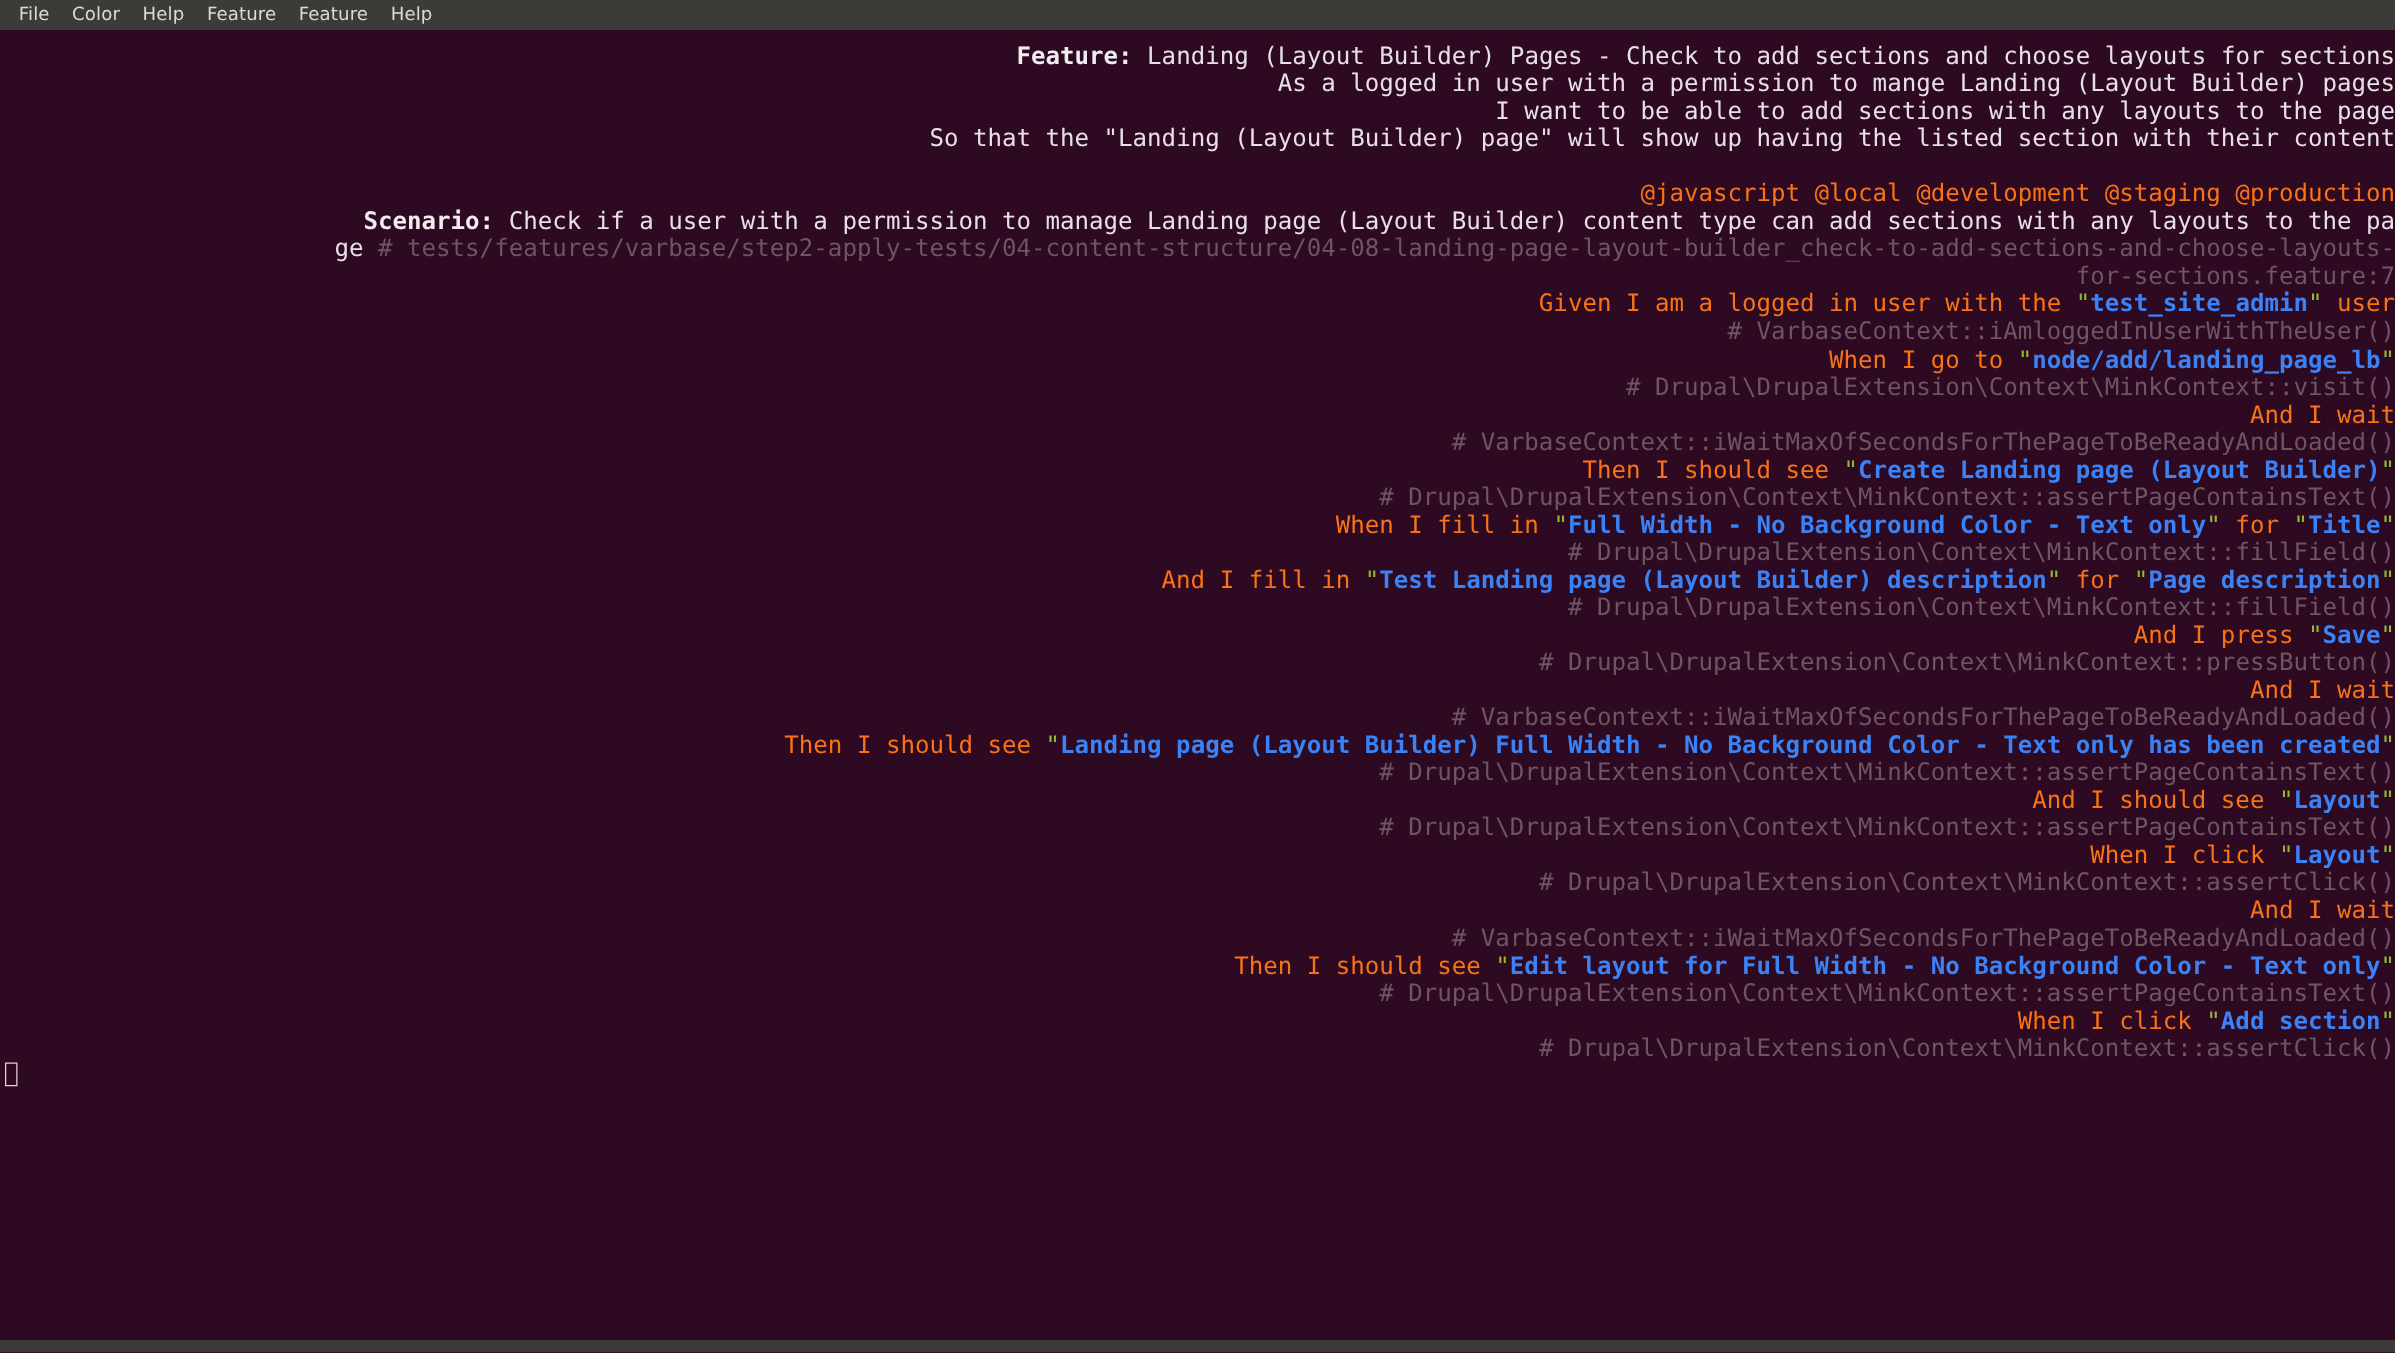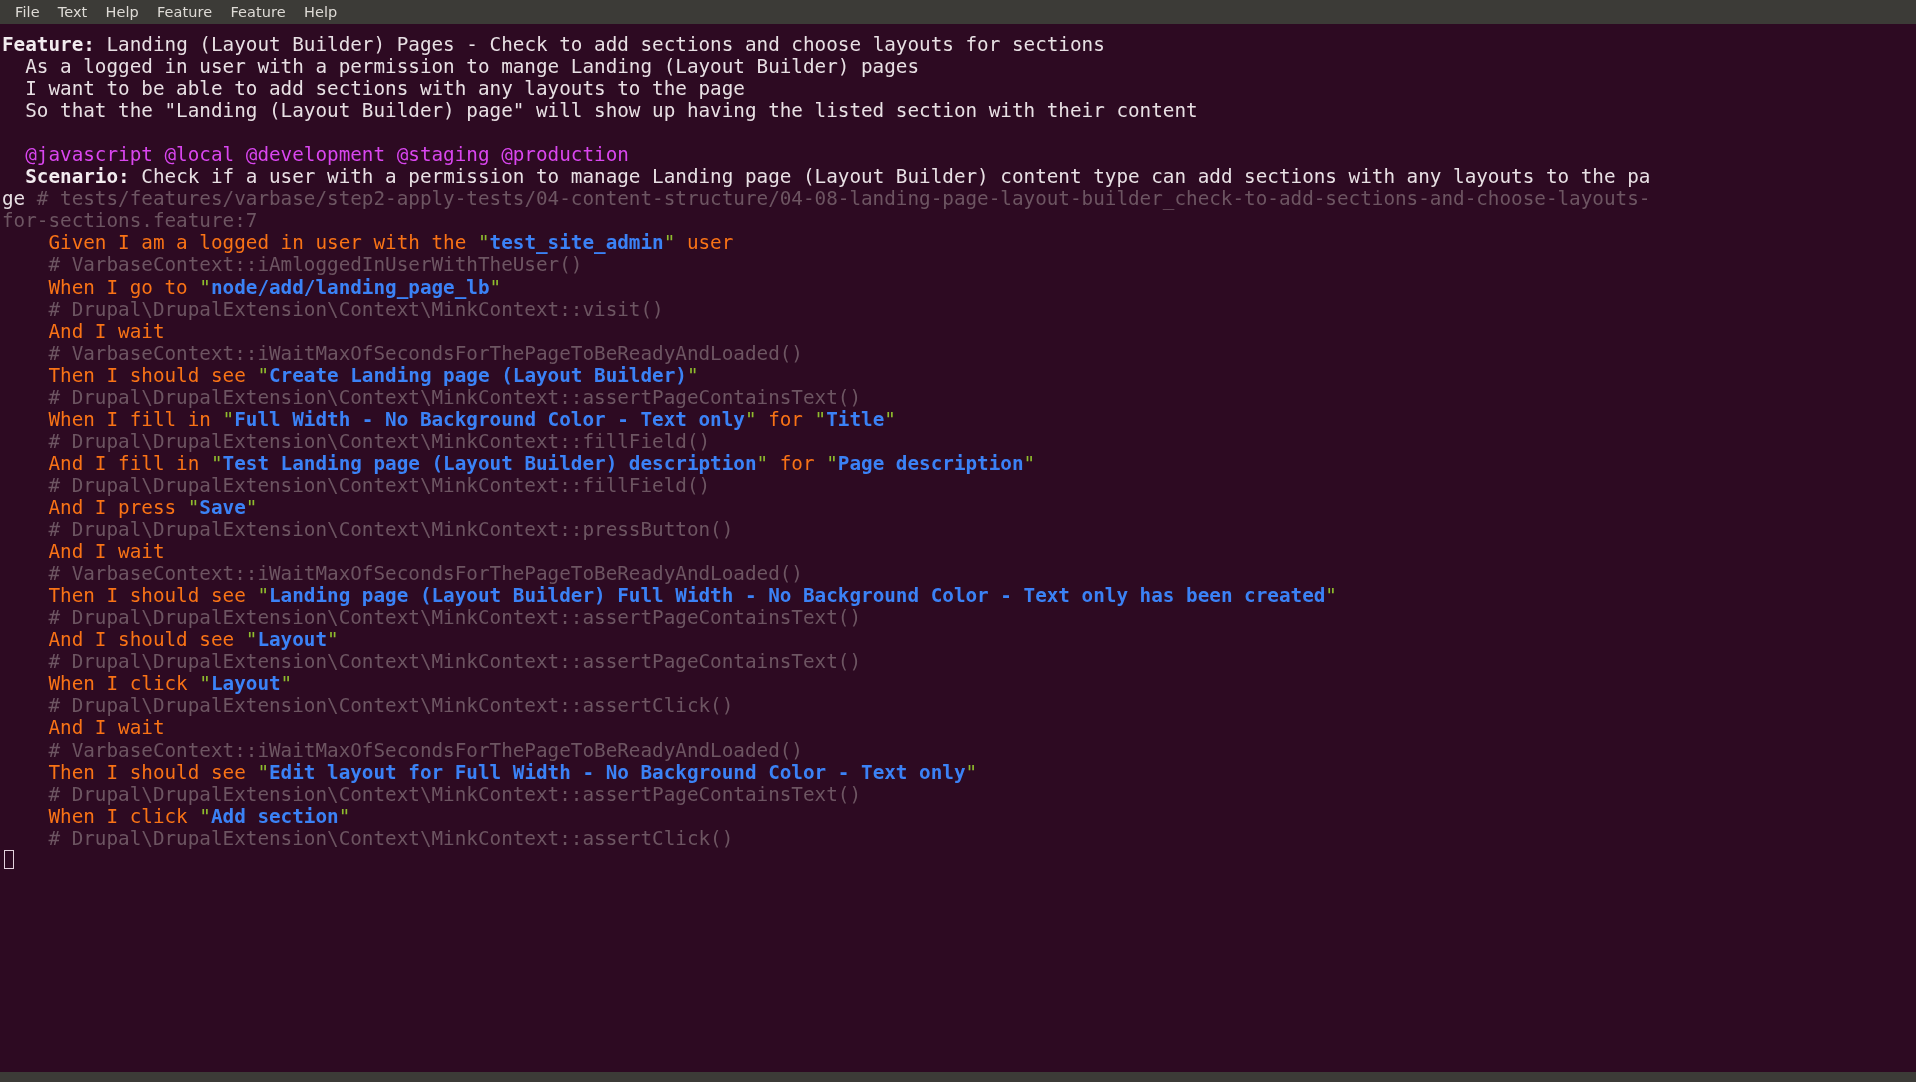--- a/index.html
+++ b/index.html
@@ -54,27 +54,28 @@
   .screen {
     font-family: "DejaVu Sans Mono", "Liberation Mono", monospace;
     font-size: 19.3px;
     line-height: 22.05px;
     white-space: pre;
     letter-spacing: 0px;
   }
   .row {
     white-space: pre;
     height: 22.05px;
+    text-align: right;
   }
   .blank { height: 22.05px; }
 
   
   .c-white   { color: #e8e0e4; }
   .c-bold    { color: #f2ecef; font-weight: bold; }
-  .c-tag     { color: #d946ef; }
+  .c-tag     { color: #f97316; }
   .c-comment { color: #6d5562; }
   .c-step    { color: #f97316; }
   .c-quote   { color: #8fbc2e; }
   .c-param   { color: #3b82f6; font-weight: bold; }
 
   
   .cursor-row { height: 22.05px; position: relative; }
   .cursor {
     display: inline-block;
     width: 10px;
@@ -92,21 +93,21 @@
     background: #3c3b37;
   }
 </style>
 </head>
 <body>
 
 <div id="app">
 
   <div class="menubar" id="menubar">
       <div class="mi">File</div>
-      <div class="mi">Text</div>
+      <div class="mi">Color</div>
       <div class="mi">Help</div>
       <div class="mi">Feature</div>
       <div class="mi">Feature</div>
       <div class="mi">Help</div>
     </div>
 
   <div class="term">
     <div class="screen" id="screen"><div class="row"><span class="c-bold">Feature:</span><span class="c-white"> Landing (Layout Builder) Pages - Check to add sections and choose layouts for sections</span></div><div class="row"><span class="c-white">  As a logged in user with a permission to mange Landing (Layout Builder) pages</span></div><div class="row"><span class="c-white">  I want to be able to add sections with any layouts to the page</span></div><div class="row"><span class="c-white">  So that the "Landing (Layout Builder) page" will show up having the listed section with their content</span></div><div class="row blank">&nbsp;</div><div class="row"><span class="c-tag">  @javascript @local @development @staging @production</span></div><div class="row"><span class="c-bold">  Scenario:</span><span class="c-white"> Check if a user with a permission to manage Landing page (Layout Builder) content type can add sections with any layouts to the pa</span></div><div class="row"><span class="c-white">ge</span><span class="c-comment"> # tests/features/varbase/step2-apply-tests/04-content-structure/04-08-landing-page-layout-builder_check-to-add-sections-and-choose-layouts-</span></div><div class="row"><span class="c-comment">for-sections.feature:7</span></div><div class="row"><span class="c-step">    Given I am a logged in user with the </span><span class="c-quote">"</span><span class="c-param">test_site_admin</span><span class="c-quote">"</span><span class="c-step"> user</span></div><div class="row"><span class="c-comment">    # VarbaseContext::iAmloggedInUserWithTheUser()</span></div><div class="row"><span class="c-step">    When I go to </span><span class="c-quote">"</span><span class="c-param">node/add/landing_page_lb</span><span class="c-quote">"</span></div><div class="row"><span class="c-comment">    # Drupal\DrupalExtension\Context\MinkContext::visit()</span></div><div class="row"><span class="c-step">    And I wait</span></div><div class="row"><span class="c-comment">    # VarbaseContext::iWaitMaxOfSecondsForThePageToBeReadyAndLoaded()</span></div><div class="row"><span class="c-step">    Then I should see </span><span class="c-quote">"</span><span class="c-param">Create Landing page (Layout Builder)</span><span class="c-quote">"</span></div><div class="row"><span class="c-comment">    # Drupal\DrupalExtension\Context\MinkContext::assertPageContainsText()</span></div><div class="row"><span class="c-step">    When I fill in </span><span class="c-quote">"</span><span class="c-param">Full Width - No Background Color - Text only</span><span class="c-quote">"</span><span class="c-step"> for </span><span class="c-quote">"</span><span class="c-param">Title</span><span class="c-quote">"</span></div><div class="row"><span class="c-comment">    # Drupal\DrupalExtension\Context\MinkContext::fillField()</span></div><div class="row"><span class="c-step">    And I fill in </span><span class="c-quote">"</span><span class="c-param">Test Landing page (Layout Builder) description</span><span class="c-quote">"</span><span class="c-step"> for </span><span class="c-quote">"</span><span class="c-param">Page description</span><span class="c-quote">"</span></div><div class="row"><span class="c-comment">    # Drupal\DrupalExtension\Context\MinkContext::fillField()</span></div><div class="row"><span class="c-step">    And I press </span><span class="c-quote">"</span><span class="c-param">Save</span><span class="c-quote">"</span></div><div class="row"><span class="c-comment">    # Drupal\DrupalExtension\Context\MinkContext::pressButton()</span></div><div class="row"><span class="c-step">    And I wait</span></div><div class="row"><span class="c-comment">    # VarbaseContext::iWaitMaxOfSecondsForThePageToBeReadyAndLoaded()</span></div><div class="row"><span class="c-step">    Then I should see </span><span class="c-quote">"</span><span class="c-param">Landing page (Layout Builder) Full Width - No Background Color - Text only has been created</span><span class="c-quote">"</span></div><div class="row"><span class="c-comment">    # Drupal\DrupalExtension\Context\MinkContext::assertPageContainsText()</span></div><div class="row"><span class="c-step">    And I should see </span><span class="c-quote">"</span><span class="c-param">Layout</span><span class="c-quote">"</span></div><div class="row"><span class="c-comment">    # Drupal\DrupalExtension\Context\MinkContext::assertPageContainsText()</span></div><div class="row"><span class="c-step">    When I click </span><span class="c-quote">"</span><span class="c-param">Layout</span><span class="c-quote">"</span></div><div class="row"><span class="c-comment">    # Drupal\DrupalExtension\Context\MinkContext::assertClick()</span></div><div class="row"><span class="c-step">    And I wait</span></div><div class="row"><span class="c-comment">    # VarbaseContext::iWaitMaxOfSecondsForThePageToBeReadyAndLoaded()</span></div><div class="row"><span class="c-step">    Then I should see </span><span class="c-quote">"</span><span class="c-param">Edit layout for Full Width - No Background Color - Text only</span><span class="c-quote">"</span></div><div class="row"><span class="c-comment">    # Drupal\DrupalExtension\Context\MinkContext::assertPageContainsText()</span></div><div class="row"><span class="c-step">    When I click </span><span class="c-quote">"</span><span class="c-param">Add section</span><span class="c-quote">"</span></div><div class="row"><span class="c-comment">    # Drupal\DrupalExtension\Context\MinkContext::assertClick()</span></div></div>
     <div class="cursor-row">
       <span class="cursor" id="cursor"></span>

